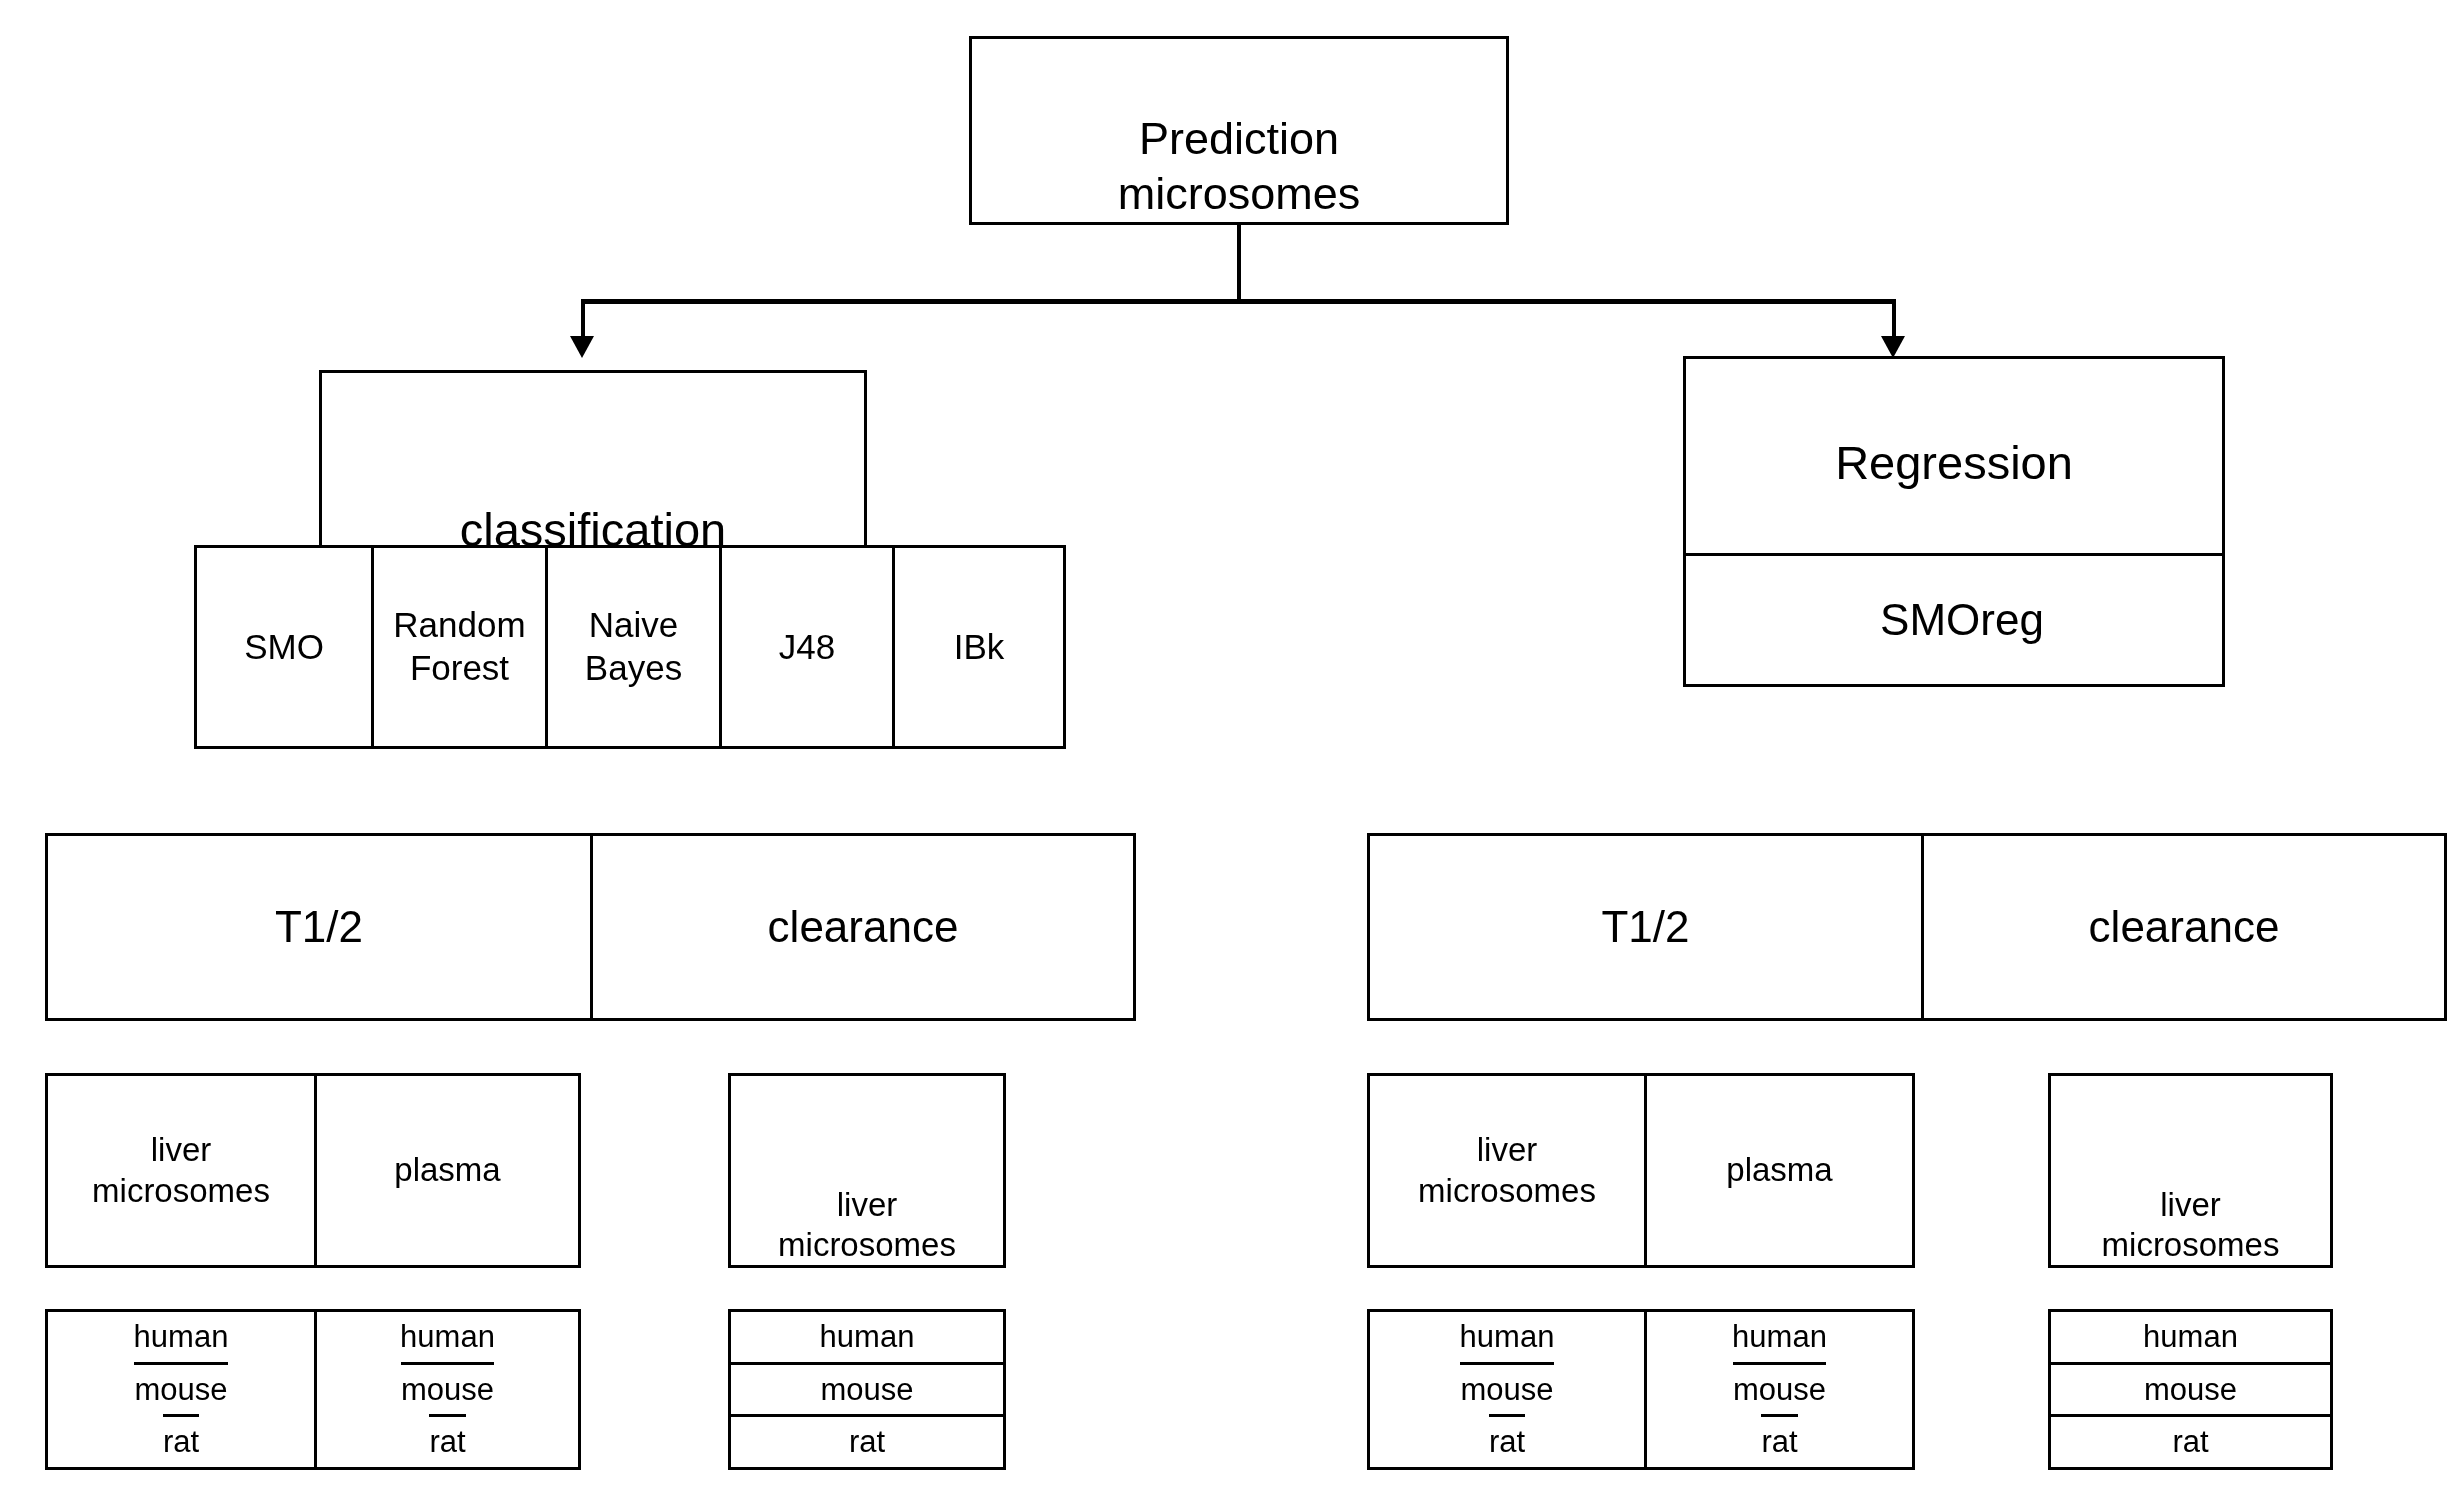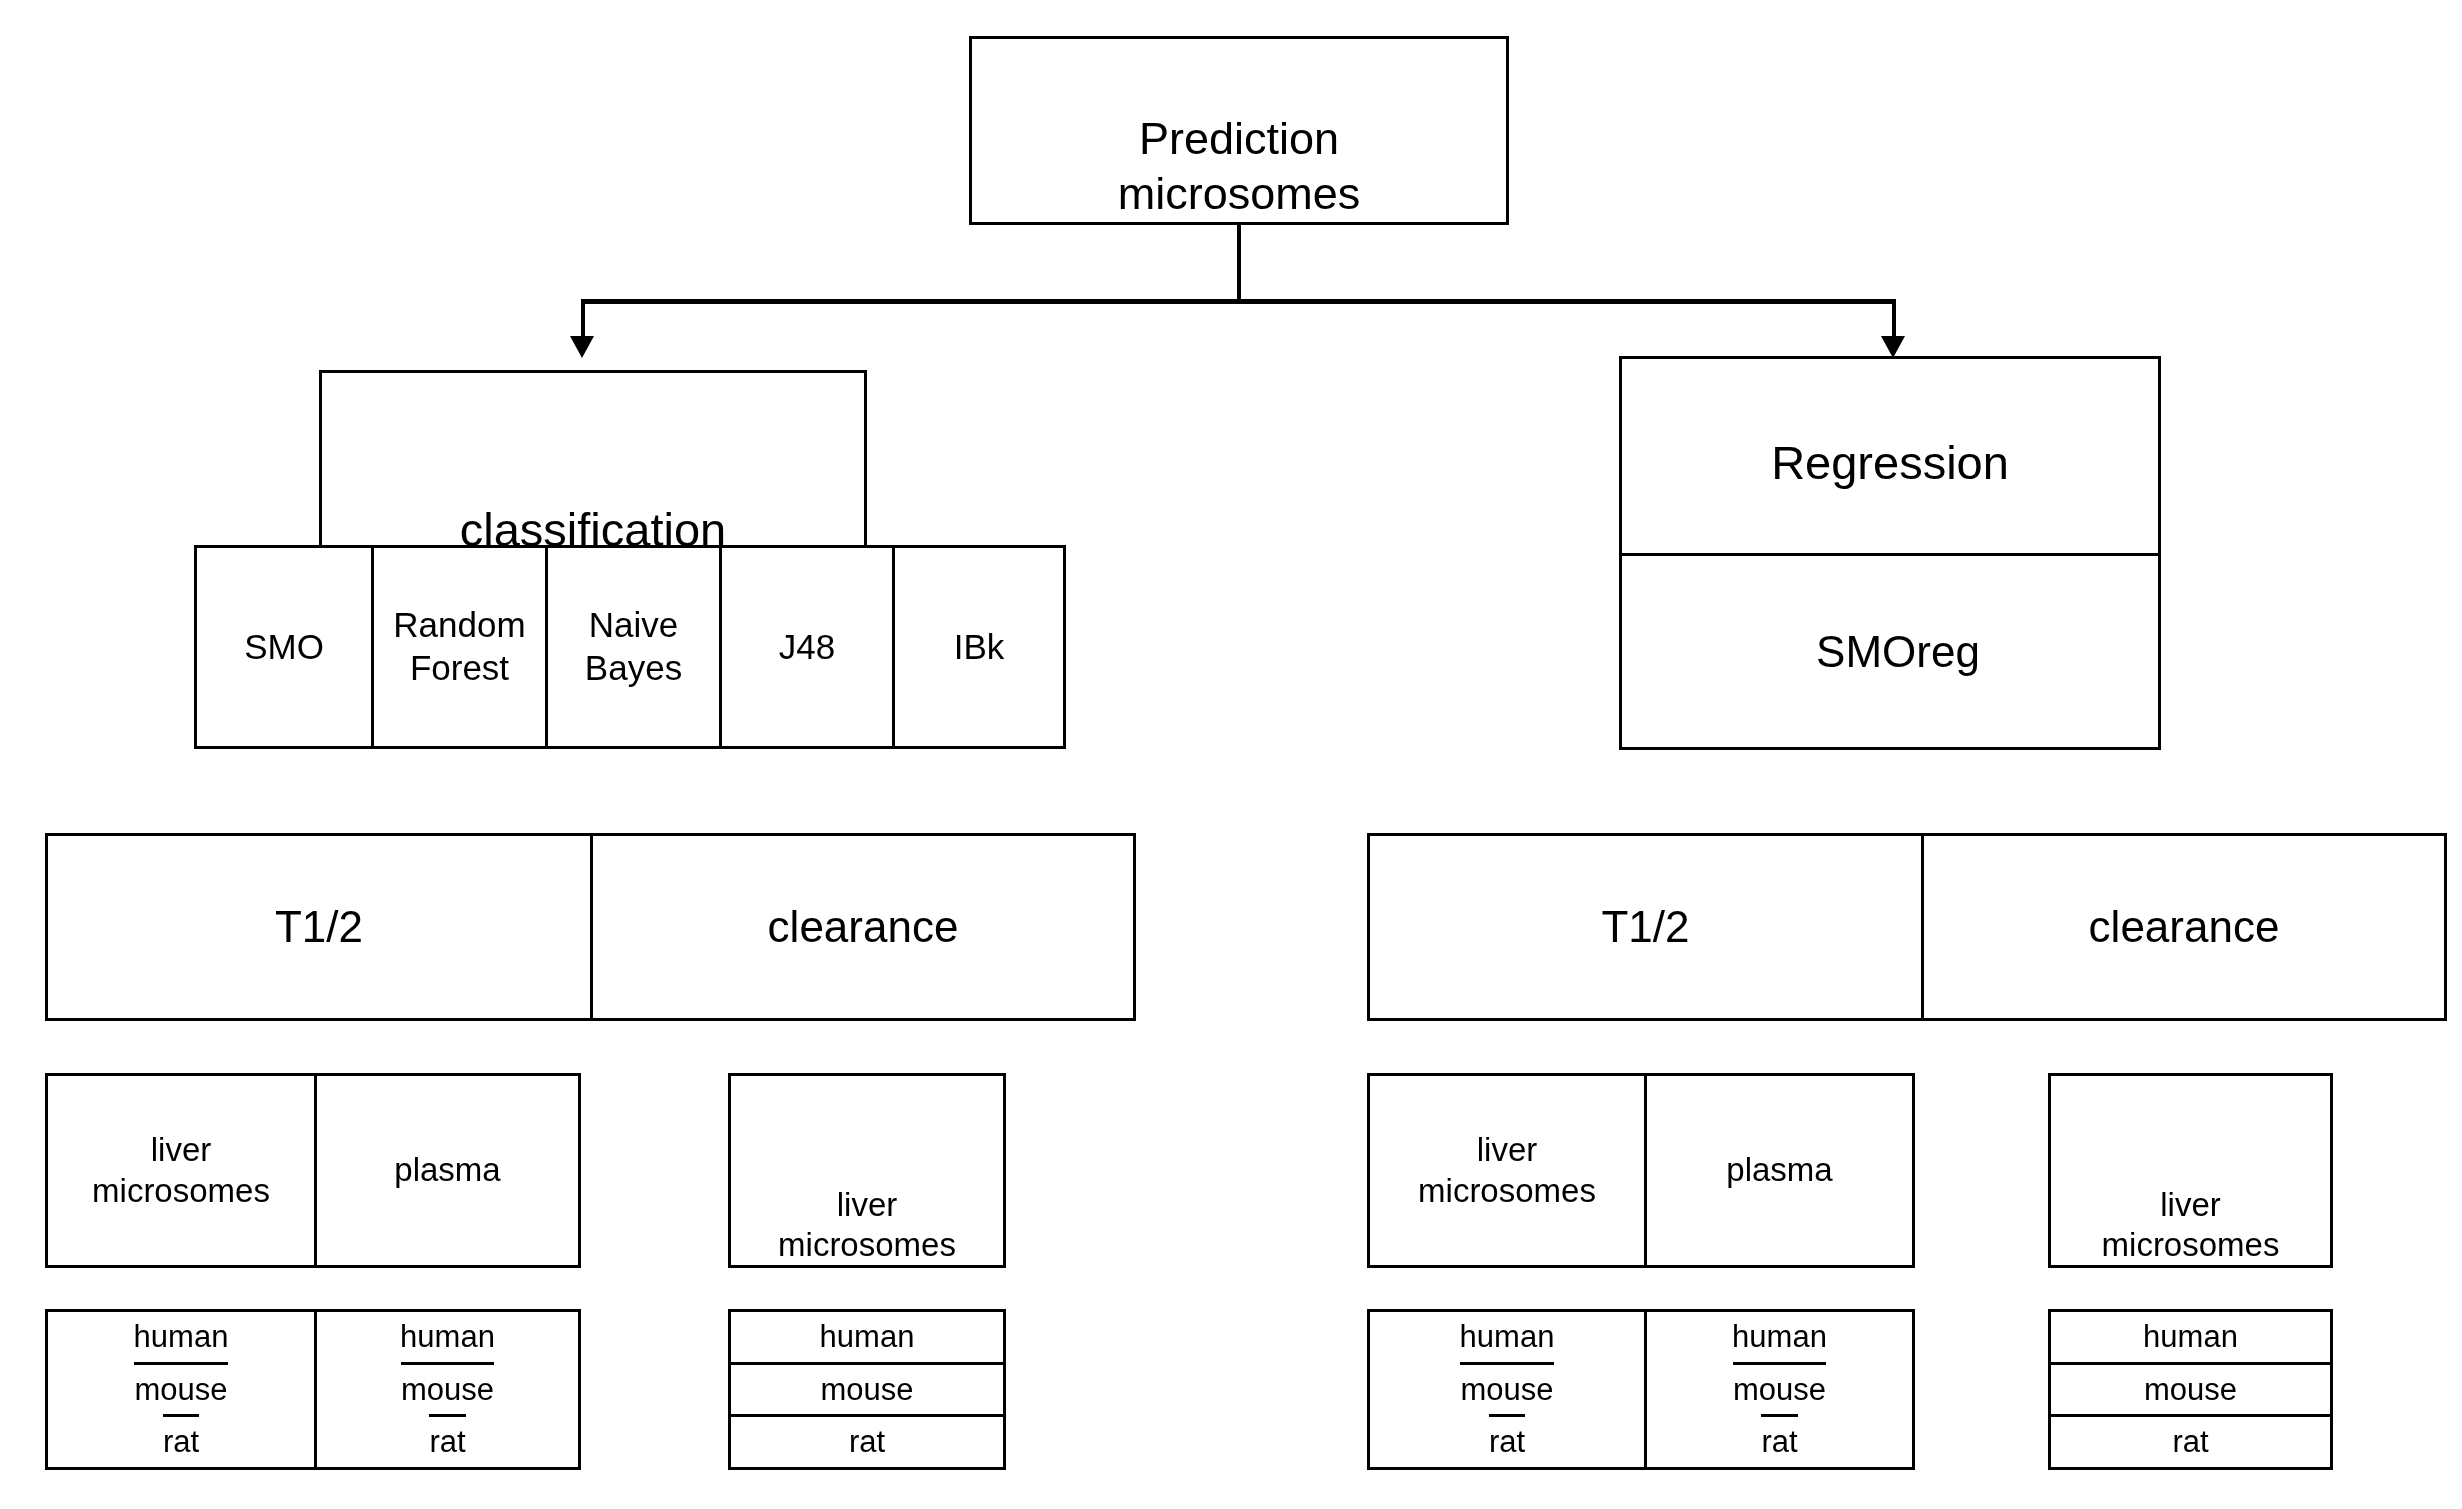--- a/index.html
+++ b/index.html
@@ -135,21 +135,21 @@
         <div>J48</div>
       </div>
     </div>
     <div class="cell vsep t-algo" style="flex:1 1 auto;">
       <div>
         <div>IBk</div>
       </div>
     </div>
   </div>
 
-  <div class="col" style="left:1619px; top:356px; width:542px; height:394px;">
+  <div class="col" style="left:1683px; top:356px; width:542px; height:331px;">
     <div class="cell t-branch" style="flex:0 0 180px;">
       <span>Regression</span>
     </div>
     <div class="cell hsep t-smoreg" style="flex:1 1 auto;padding-left:16px;">
       <span>SMOreg</span>
     </div>
   </div>
 
   <div class="row" style="left:45px; top:833px; width:1091px; height:188px;">
     <div class="cell t-endpoint" style="flex:0 0 542px;">

